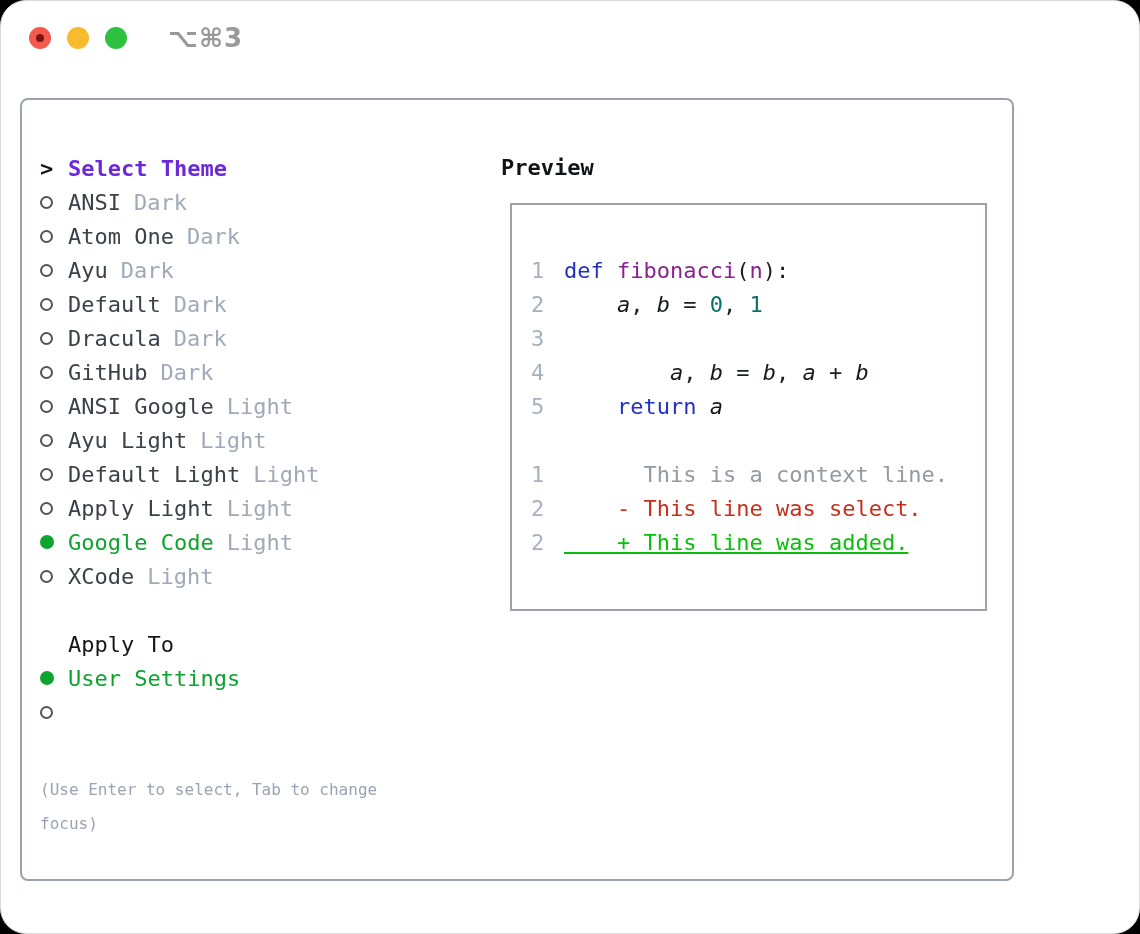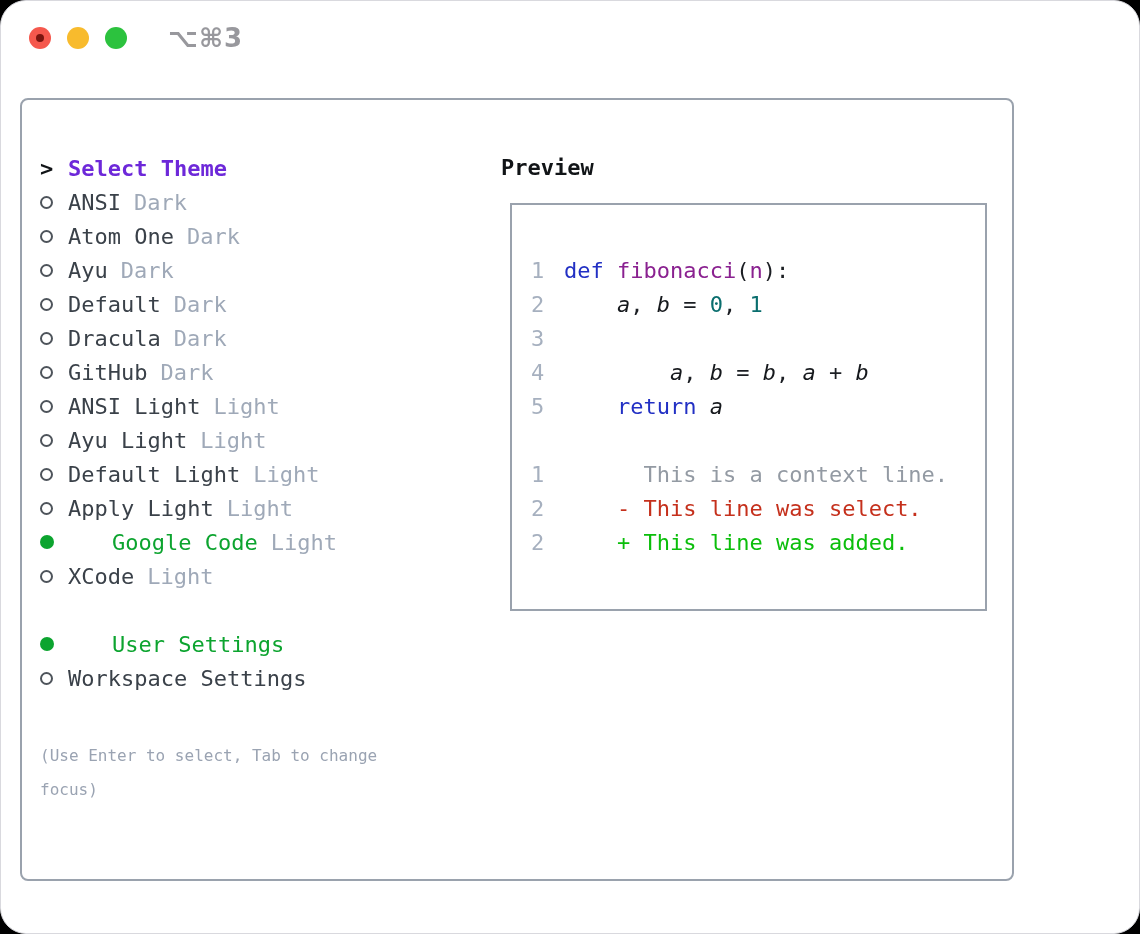--- a/index.html
+++ b/index.html
@@ -21,41 +21,41 @@
          border-radius:8px;box-sizing:border-box;background:#fff;}
 
   .left{position:absolute;left:18px;top:51px;width:440px;}
   .row{display:flex;align-items:center;height:34px;font-size:22px;color:var(--text);}
   .bullet-col{width:28px;display:flex;align-items:center;flex-shrink:0;}
   .radio{width:13px;height:13px;border-radius:50%;border:2px solid #4e545b;box-sizing:border-box;}
   .radio.on{width:14px;height:14px;border:none;background:var(--green);}
   .cursor{font-weight:bold;color:#111417;font-size:22px;}
   .hdr-label{font-weight:bold;color:#6d28d9;}
   .variant{margin-left:13px;color:var(--muted);}
-  .row.sel .t-name{color:var(--green);margin-left:44px;}
+  .row.sel .t-name{color:var(--green);}
   .apply-section{margin-top:34px;}
   .apply-title{color:#14171a;}
   .hint{margin-top:44px;width:400px;font-size:16px;line-height:34px;color:#9aa3b2;}
 
   
   .right{position:absolute;left:479px;top:51px;}
   .preview-label{height:34px;line-height:34px;font-size:22px;font-weight:bold;color:#111417;}
   .preview-box{margin-left:9px;margin-top:18px;width:477px;height:408px;border:2px solid #9aa2ad;
                box-sizing:border-box;padding-top:49px;padding-left:19px;overflow:hidden;background:#fff;}
   .pline{height:34px;line-height:34px;font-size:22px;white-space:pre;display:flex;}
   .lnum{display:inline-block;width:33px;color:var(--lnum);flex-shrink:0;}
   .lcontent{white-space:pre;color:#1b1e23;}
   .tok-kw{color:var(--kw);}
   .tok-fn{color:var(--fn);}
   .tok-pm{color:var(--fn);}
   .tok-nu{color:var(--nu);}
   .tok-va{font-style:italic;color:#15181c;}
   .diff-ctx{color:var(--ctx);}
   .diff-del{color:var(--del);}
-  .diff-add{color:var(--add);}
+  .diff-add{color:var(--add);text-decoration:underline;}
 </style>
 </head>
 <body>
 
 <div class="stage" style="--kw: #2230c4; --fn: #8a2190; --nu: #0a6e6e; --green: #0ca42f; --add: #0bbe0b; --del: #c5301c; --ctx: #939aa3; --muted: #9fa9b8; --lnum: #a6b0bf; --text: #3a4149;">
   <div class="window">
 
     <div class="titlebar">
       <span class="tl red">
           <span class="dot"></span>
@@ -114,21 +114,21 @@
               <span class="bullet-col">
                 <span class="radio"></span>
               </span>
               <span class="t-name">GitHub</span>
               <span class="variant">Dark</span>
             </div>
             <div class="row">
               <span class="bullet-col">
                 <span class="radio"></span>
               </span>
-              <span class="t-name">ANSI Light</span>
+              <span class="t-name">ANSI Google</span>
               <span class="variant">Light</span>
             </div>
             <div class="row">
               <span class="bullet-col">
                 <span class="radio"></span>
               </span>
               <span class="t-name">Ayu Light</span>
               <span class="variant">Light</span>
             </div>
             <div class="row">
@@ -155,32 +155,35 @@
             <div class="row">
               <span class="bullet-col">
                 <span class="radio"></span>
               </span>
               <span class="t-name">XCode</span>
               <span class="variant">Light</span>
             </div>
           </div>
 
         <div class="apply-section">
+          <div class="row">
+            <span class="bullet-col"></span>
+            <span class="apply-title">Apply To</span>
+          </div>
           <div id="apply-list">
               <div class="row sel">
                 <span class="bullet-col">
                   <span class="radio on"></span>
                 </span>
                 <span class="t-name">User Settings</span>
               </div>
               <div class="row">
                 <span class="bullet-col">
                   <span class="radio"></span>
                 </span>
-                <span class="t-name">Workspace Settings</span>
               </div>
             </div>
         </div>
 
         <div class="hint">(Use Enter to select, Tab to change focus)</div>
       </div>
 
       <div class="right">
         <div class="preview-label">Preview</div>
         <div class="preview-box" id="preview-box">

